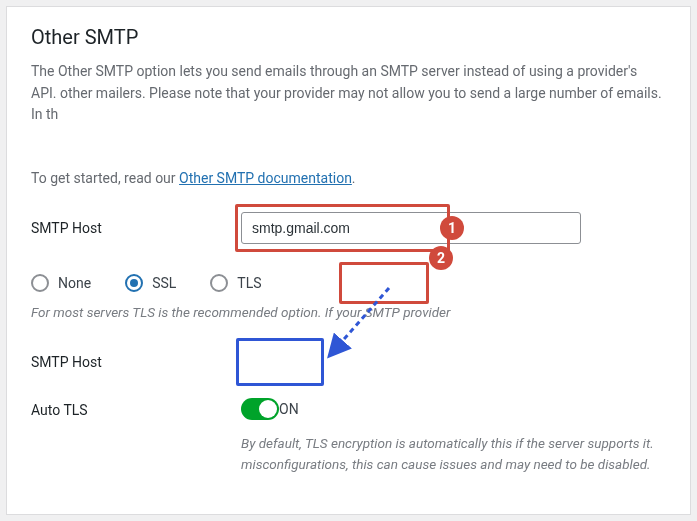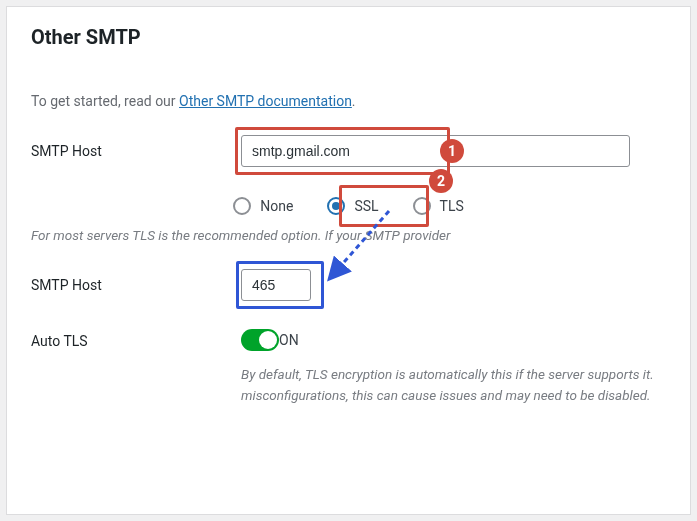--- a/index.html
+++ b/index.html
@@ -15,21 +15,21 @@
     }
     .panel {
       background: #fff;
       border: 1px solid #dcdcde;
       padding: 18px 24px 22px 24px;
       height: 509px;
       overflow: hidden;
     }
     h2 {
       font-size: 20px;
-      font-weight: 700;
+      font-weight: 400;
       color: #1d2327;
       margin-bottom: 12px;
     }
     .desc {
       color: #666a70;
       line-height: 1.55;
       font-size: 14px;
       margin-bottom: 14px;
     }
     .getstarted {
@@ -51,37 +51,36 @@
     .label {
       width: 210px;
       flex: 0 0 210px;
       font-weight: 400;
       color: #1d2327;
       font-size: 14px;
       padding-top: 8px;
     }
     .control { flex: 1; min-width: 0; }
     input[type="text"] {
-      width: 389px;
+      width: 340px;
       padding: 7px 10px;
       font-size: 14px;
       border: 1px solid #8c8f94;
       border-radius: 3px;
       color: #2c3338;
       background: #fff;
     }
     input.port {
       width: 70px;
     }
     .radios {
       display: flex;
       gap: 34px;
       align-items: center;
       padding-top: 6px;
-      justify-content: center;
     }
     .radio-item {
       display: inline-flex;
       align-items: center;
       gap: 9px;
       cursor: pointer;
       font-size: 14px;
       color: #3c434a;
     }
     .radio-circle {
@@ -156,20 +155,21 @@
     svg.arrow {
       position: absolute;
       pointer-events: none;
     }
   </style>
 </head>
 <body>
 
 <div class="panel">
   <h2>Other SMTP</h2>
+  <p class="desc">The Other SMTP option lets you send emails through an SMTP server instead of using a provider's API. other mailers. Please note that your provider may not allow you to send a large number of emails. In th</p>
   <p class="getstarted">
     <span>To get started, read our </span><a href="#" class="doc-link">Other SMTP documentation</a><span>.</span>
   </p>
 
   <div class="row">
     <div class="label">SMTP Host</div>
     <div class="control">
       <input type="text" value="smtp.gmail.com" style="">
     </div>
     <div class="anno-box anno-red" style="left:204px; top:-8px; width:215px; height:48px;"></div>
@@ -195,23 +195,20 @@
         </label>
       </div>
       <div class="hint">For most servers TLS is the recommended option. If your SMTP provider</div>
     </div>
     <div class="anno-box anno-red" style="left:308px; top:-6px; width:90px; height:42px;"></div>
     <div class="anno-badge" style="left:398px; top:-22px;">2</div>
   </div>
 
   <div class="row">
     <div class="label">SMTP Host</div>
-    <div class="control">
-      <input type="text" class="port" value="465" style="">
-    </div>
     <div class="anno-box anno-blue" style="left:205px; top:-8px; width:88px; height:48px;"></div>
     <svg class="arrow" style="left:290px; top:-62px;" width="90" height="78">
       <defs>
         <marker id="ah" markerWidth="8" markerHeight="8" refX="6" refY="4" orient="auto">
           <path d="M0,0 L8,4 L0,8 Z" fill="#2f56d5"></path>
         </marker>
       </defs>
       <path d="M68,4 L10,70" stroke="#2f56d5" stroke-width="3" stroke-dasharray="5,4" fill="none" marker-end="url(#ah)"></path>
     </svg>
   </div>

